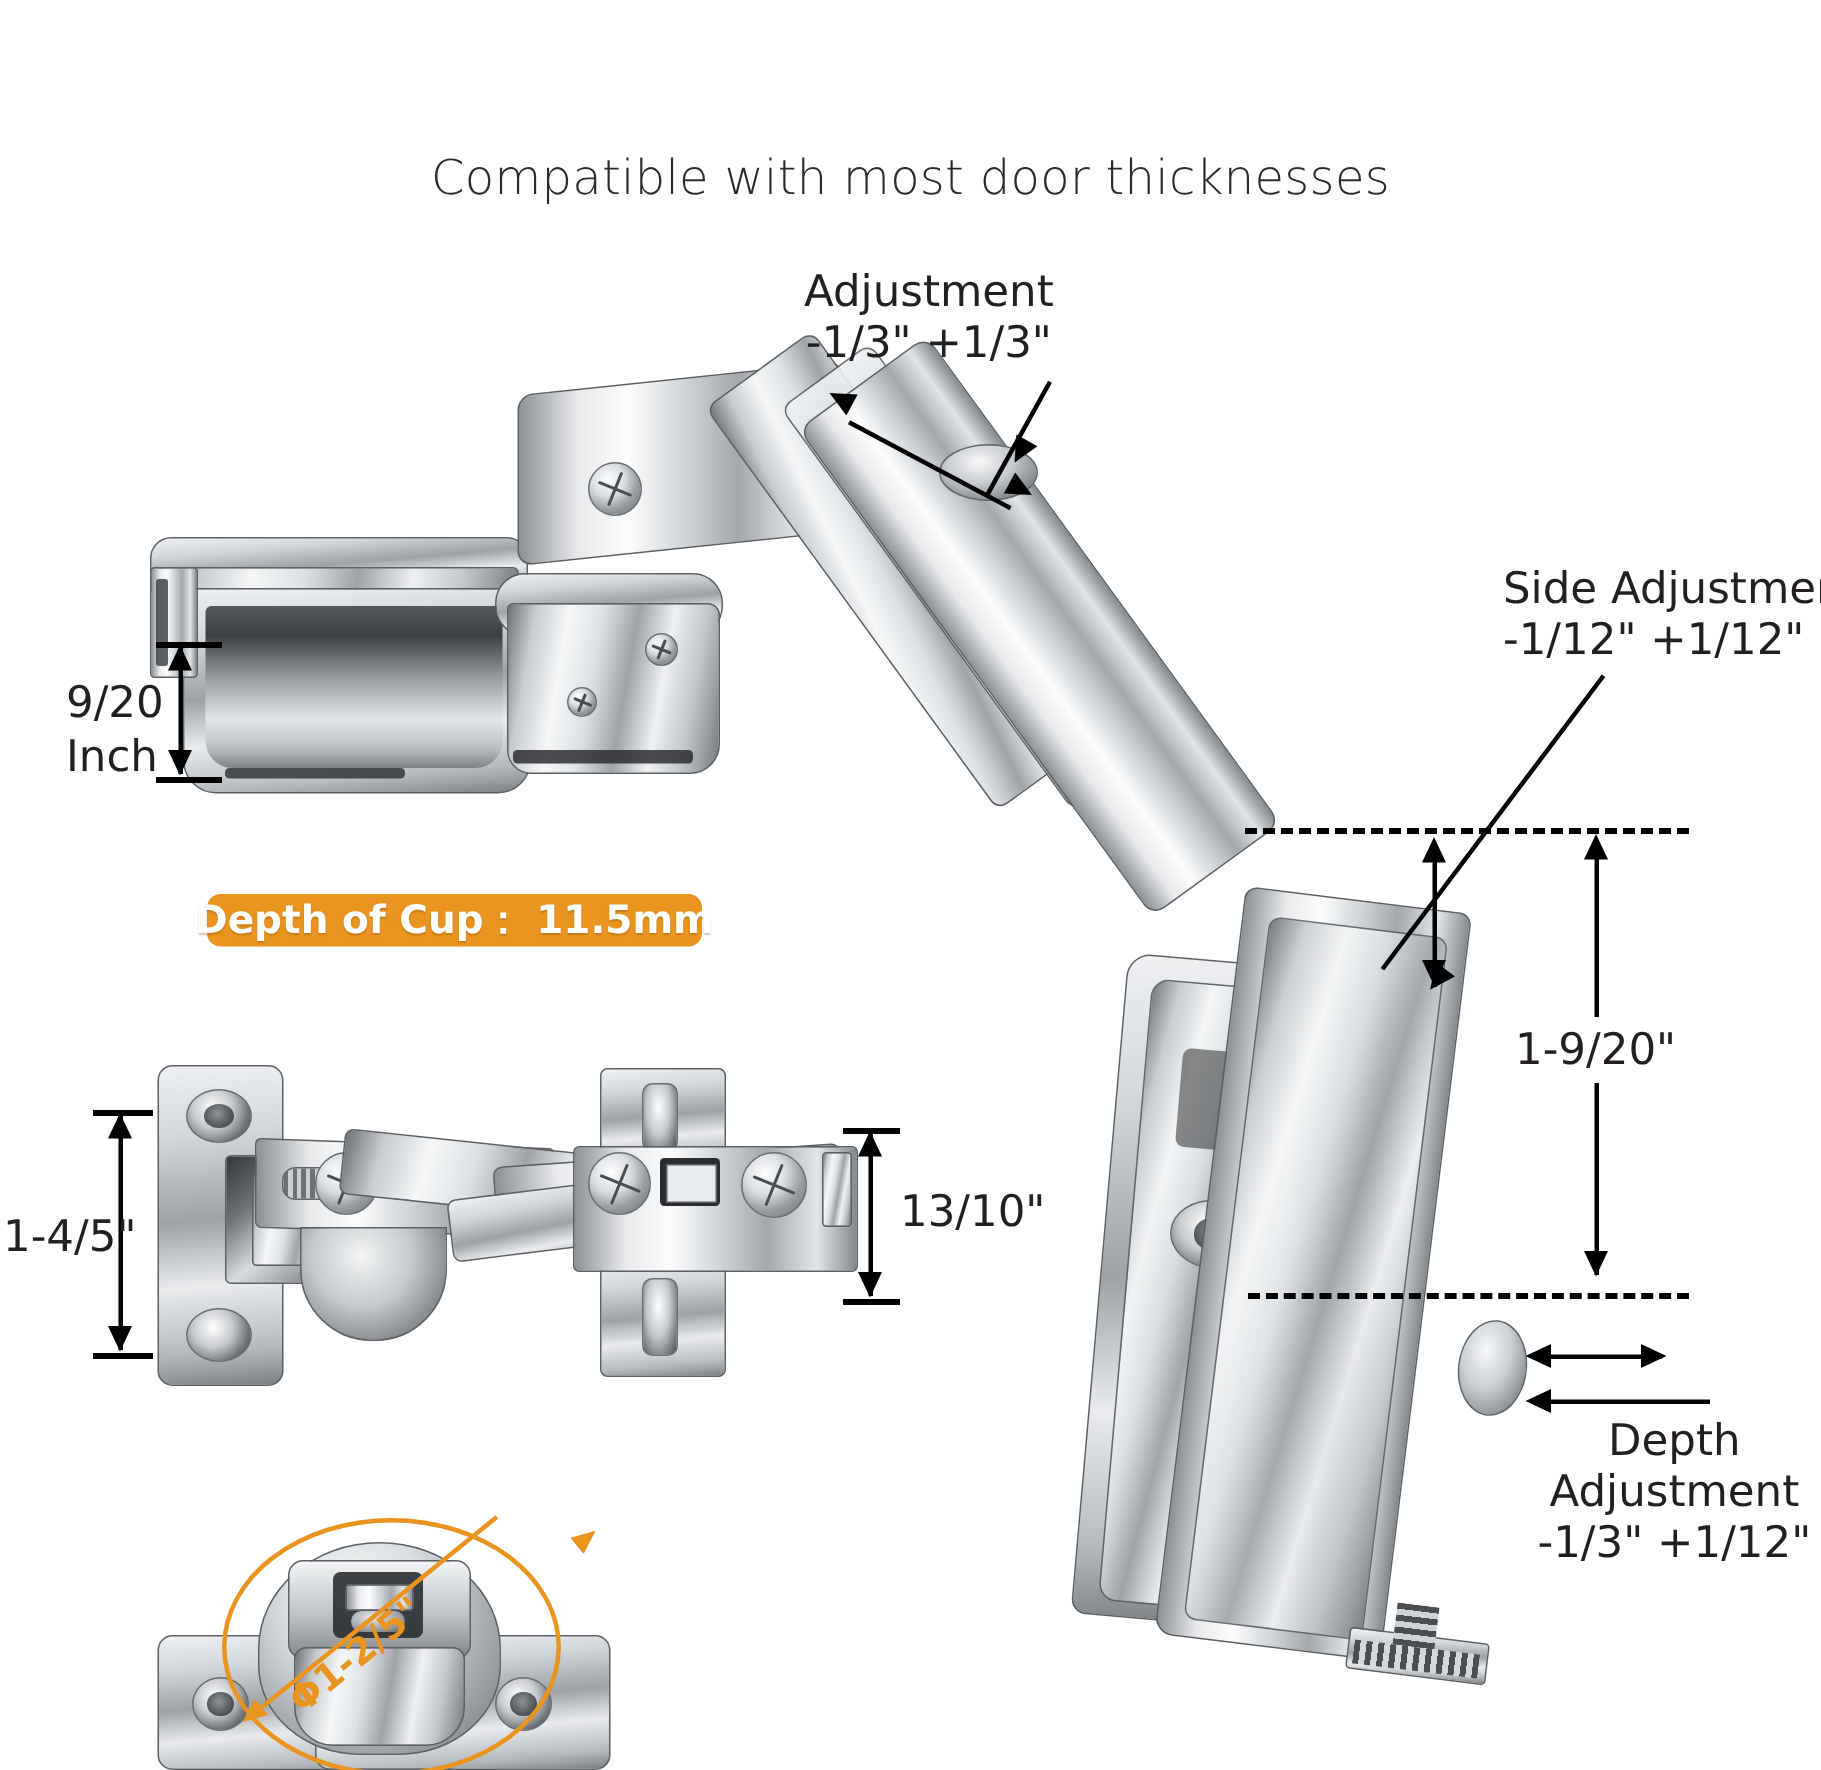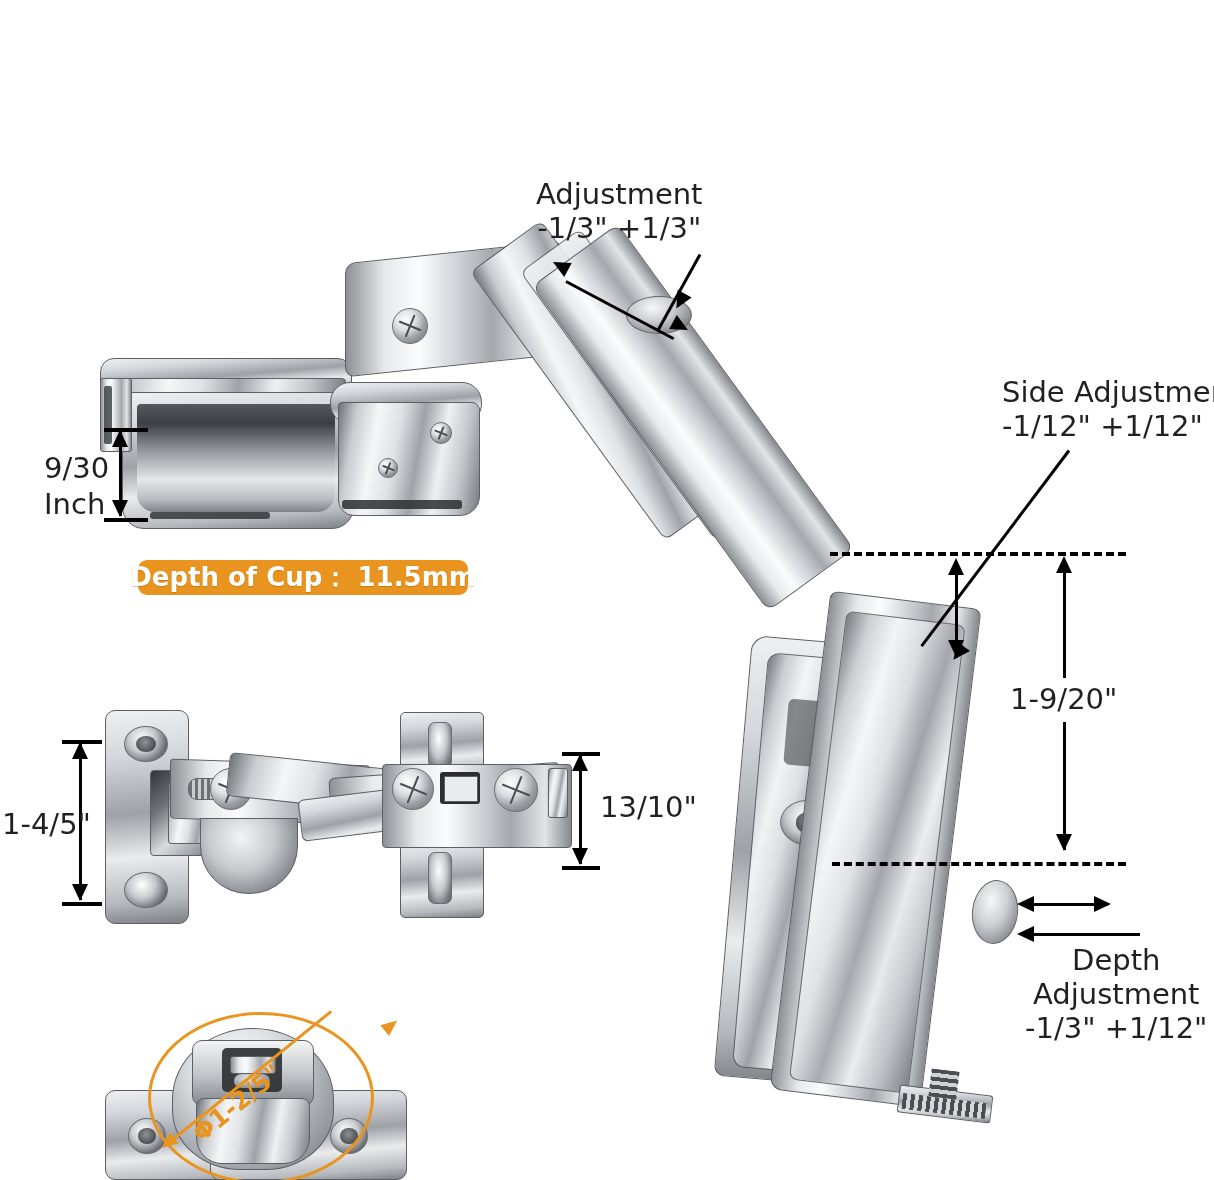--- a/index.html
+++ b/index.html
@@ -27,21 +27,21 @@
     position:absolute;left:0;top:99px;width:1214px;text-align:center;
     font-size:32px;color:#2b2b2b;font-weight:300;letter-spacing:.2px;
   }
 
   
   .pill{
     position:absolute;background:#e8941f;border-radius:9px;
     color:#fff;font-size:26px;font-weight:bold;
     display:flex;align-items:center;justify-content:center;
     text-shadow:0 1px 1px rgba(120,70,0,.3);
-    white-space:nowrap;padding:0 16px;box-sizing:border-box;
+    white-space:nowrap;padding:0 16px;box-sizing:border-box;margin-top:36px;
   }
   #pill-depth{left:138px;top:560px;width:330px;height:35px;}
   #pill-dia{left:395px;top:1118px;width:328px;height:38px;}
 
   
   .anno{position:absolute;font-size:29px;line-height:1.17;color:#231f20;white-space:pre;}
   .anno.center{text-align:center;}
 
   #anno-adjust{left:536px;top:178px;text-align:center;}
   #anno-side{left:1002px;top:376px;}
@@ -122,20 +122,21 @@
     background:radial-gradient(ellipse at 45% 35%,#fefefe 0%,#c5c8cc 45%,#7e8185 75%,#4e5155 100%);
     border:1px solid #6a6d71;
   }
   .dark{background:#2b2d30;}
 </style>
 </head>
 <body>
 
 <div class="stage">
 
+  <div class="subtitle">Compatible with most door thicknesses</div>
 
   <div>
 
     <div class="part metal2 edge" style="left:100px;top:358px;width:250px;height:36px;border-radius:14px 14px 4px 4px;"></div>
     <div class="part metal edge" style="left:104px;top:378px;width:240px;height:28px;border-radius:4px;"></div>
 
     <div class="part metal2 edge" style="left:122px;top:392px;width:230px;height:135px;border-radius:6px 6px 22px 22px;"></div>
     <div class="part" style="left:137px;top:404px;width:198px;height:108px;border-radius:4px 4px 18px 18px;
          background:linear-gradient(180deg,#55585c 0%,#3b3e42 18%,#9da1a5 46%,#e4e7e9 70%,#b9bdc1 88%,#7f8286 100%);"></div>
 
@@ -149,21 +150,21 @@
     <div class="part dark" style="left:150px;top:512px;width:120px;height:7px;border-radius:3px;opacity:.8;"></div>
     <div class="part dark" style="left:342px;top:500px;width:120px;height:9px;border-radius:3px;opacity:.85;"></div>
   </div>
 
   <div>
     <div class="tick ln" style="left:104px;top:428px;width:44px;"></div>
     <div class="tick ln" style="left:104px;top:518px;width:44px;"></div>
     <div class="ln vline" style="left:119px;top:432px;height:84px;"></div>
     <div class="ah ah-up" style="left:112px;top:430px;"></div>
     <div class="ah ah-down" style="left:112px;top:500px;"></div>
-    <div class="anno" id="anno-920">9/30
+    <div class="anno" id="anno-920">9/20
 Inch</div>
   </div>
 
   <div class="pill" id="pill-depth">Depth of Cup： 11.5mm</div>
 
   <div>
 
     <div class="part metal3 edge" style="left:345px;top:252px;width:215px;height:112px;
          border-radius:10px;transform:skewY(-6deg);"></div>
     <div class="screw" style="left:392px;top:308px;width:34px;height:34px;"></div>

